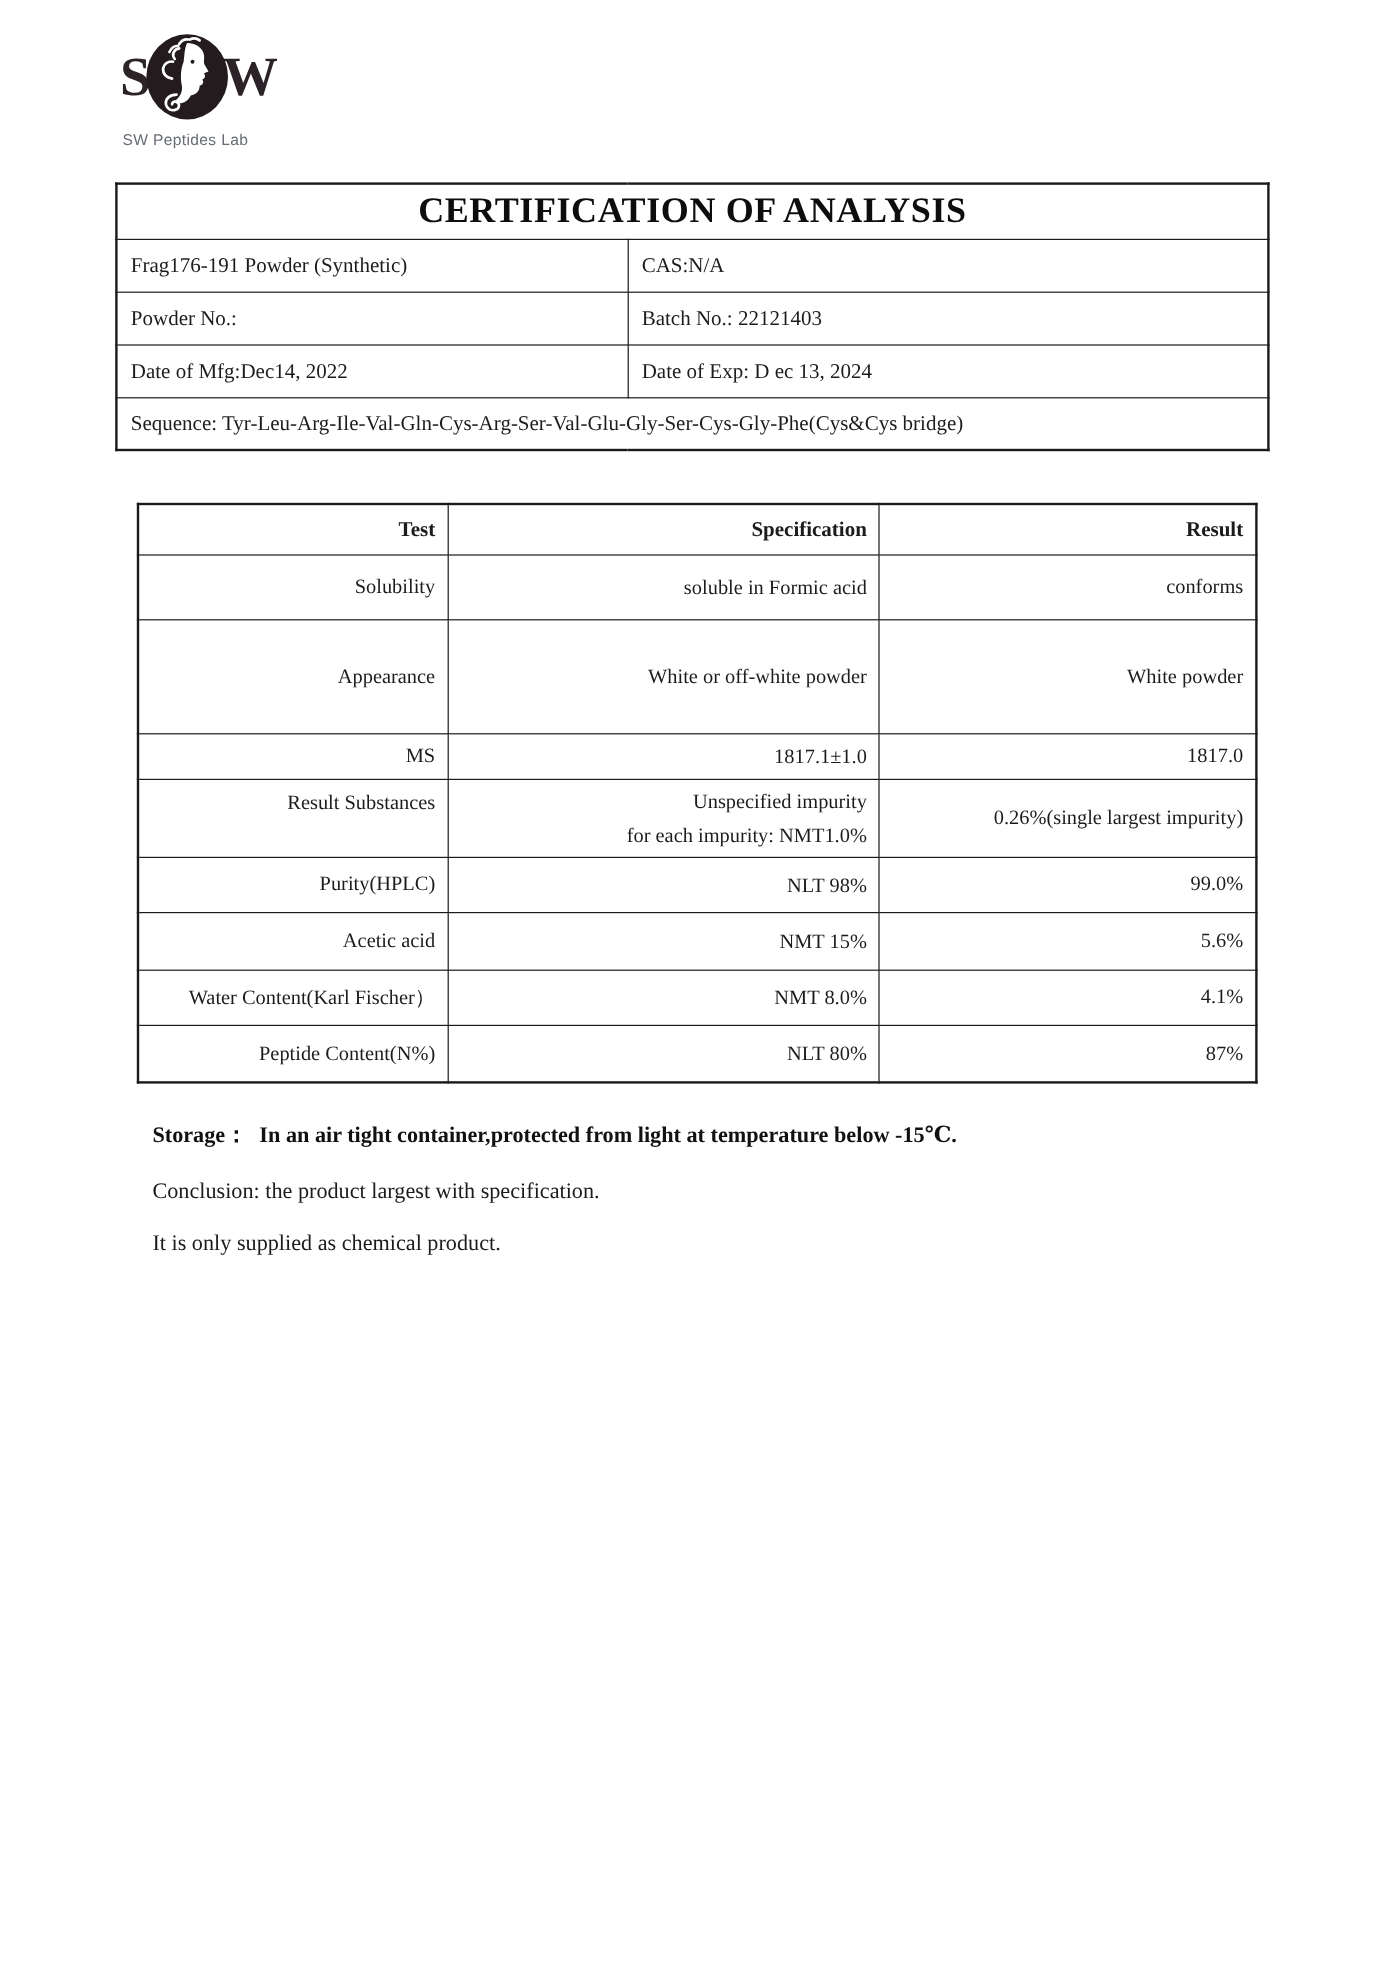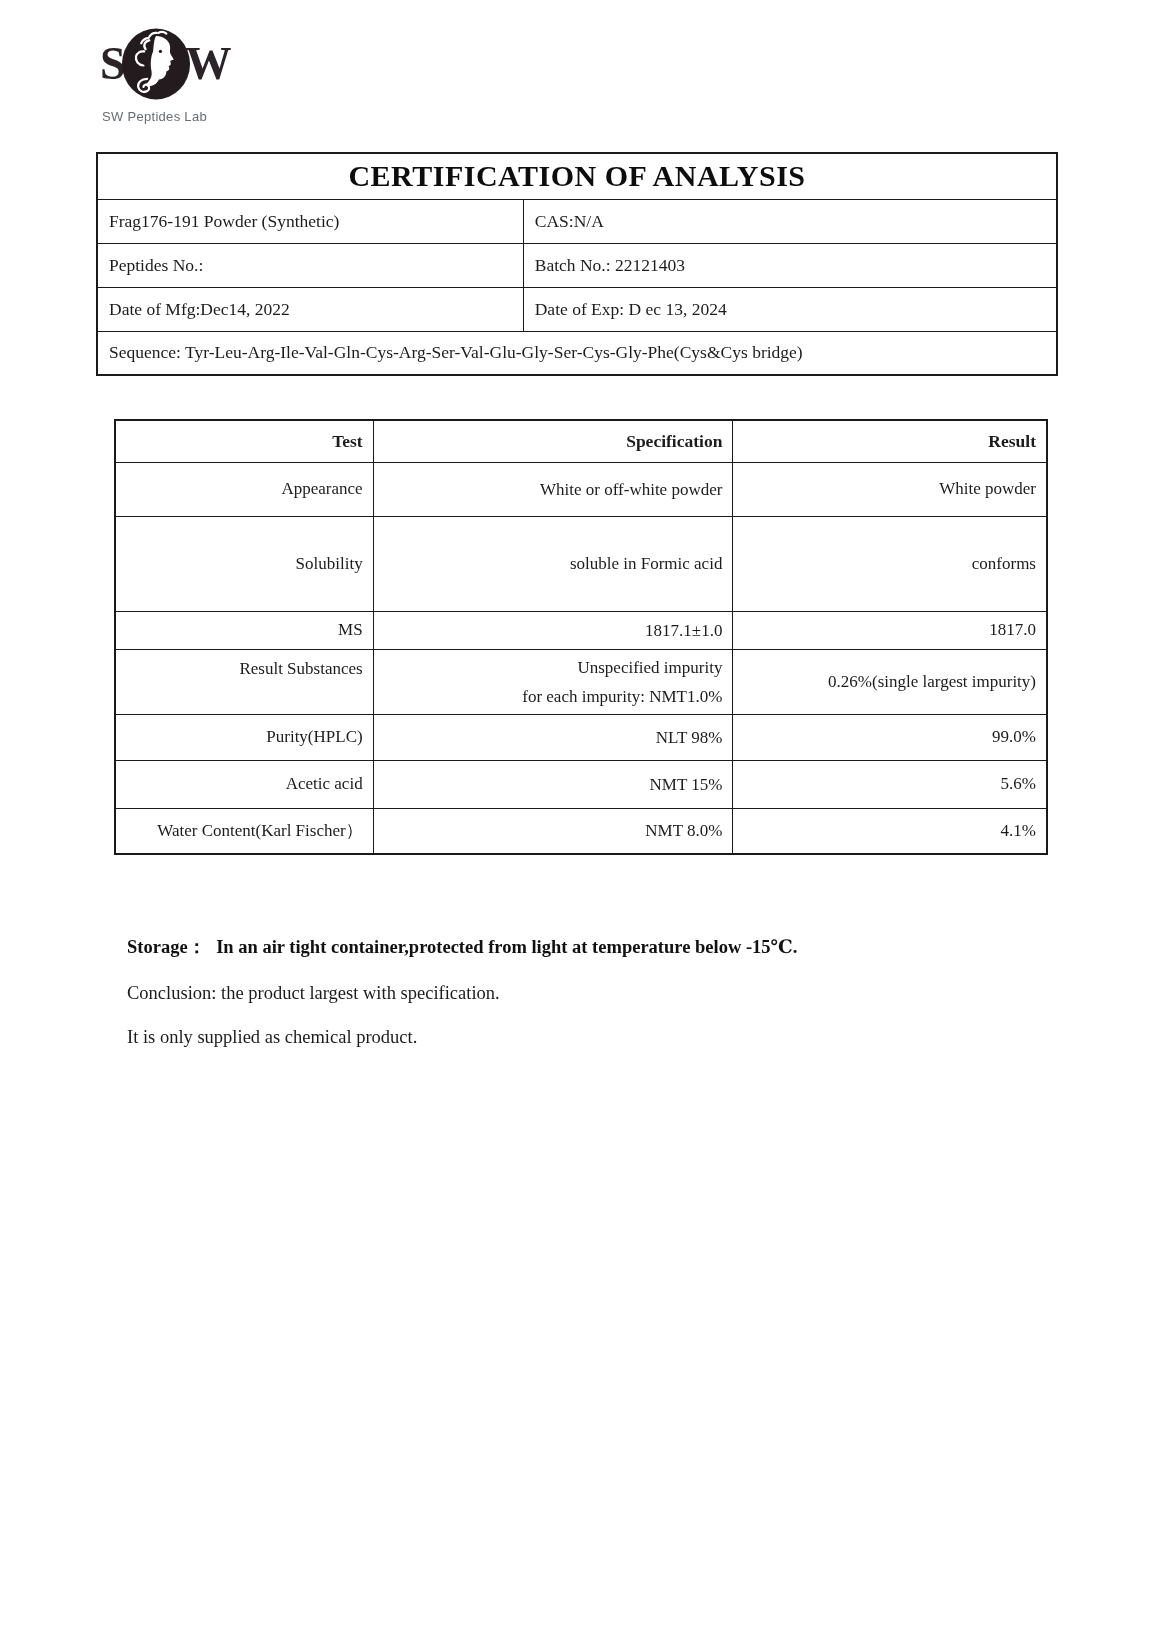--- a/index.html
+++ b/index.html
@@ -108,21 +108,21 @@
       </colgroup>
     <tbody>
       <tr>
         <td class="title-cell" colspan="2">CERTIFICATION OF ANALYSIS</td>
       </tr>
       <tr>
         <td>Frag176-191 Powder (Synthetic)</td>
         <td>CAS:N/A</td>
       </tr>
       <tr>
-        <td>Peptides No.:</td>
+        <td>Powder No.:</td>
         <td>Batch No.: 22121403</td>
       </tr>
       <tr>
         <td>Date of Mfg:Dec14, 2022</td>
         <td>Date of Exp: D ec 13, 2024</td>
       </tr>
       <tr>
         <td colspan="2">Sequence: Tyr-Leu-Arg-Ile-Val-Gln-Cys-Arg-Ser-Val-Glu-Gly-Ser-Cys-Gly-Phe(Cys&amp;Cys bridge)</td>
       </tr>
     </tbody>
@@ -136,34 +136,34 @@
       </colgroup>
     <thead>
       <tr>
         <th>Test</th>
         <th>Specification</th>
         <th>Result</th>
       </tr>
     </thead>
     <tbody>
       <tr>
+        <td>Solubility</td>
+        <td>
+          <div class="spec-line">soluble in Formic acid</div>
+          <div class="spec-line"></div>
+        </td>
+        <td>conforms</td>
+      </tr>
+      <tr>
         <td>Appearance</td>
         <td>
           <div class="spec-line">White or off-white powder</div>
           <div class="spec-line"></div>
         </td>
         <td>White powder</td>
-      </tr>
-      <tr>
-        <td>Solubility</td>
-        <td>
-          <div class="spec-line">soluble in Formic acid</div>
-          <div class="spec-line"></div>
-        </td>
-        <td>conforms</td>
       </tr>
       <tr>
         <td>MS</td>
         <td>
           <div class="spec-line">1817.1±1.0</div>
           <div class="spec-line"></div>
         </td>
         <td>1817.0</td>
       </tr>
       <tr>
@@ -190,20 +190,28 @@
         </td>
         <td>5.6%</td>
       </tr>
       <tr>
         <td>Water Content(Karl Fischer）</td>
         <td>
           <div class="spec-line">NMT 8.0%</div>
           <div class="spec-line"></div>
         </td>
         <td>4.1%</td>
+      </tr>
+      <tr>
+        <td>Peptide Content(N%)</td>
+        <td>
+          <div class="spec-line">NLT 80%</div>
+          <div class="spec-line"></div>
+        </td>
+        <td>87%</td>
       </tr>
     </tbody>
   </table>
 
   <div class="footer-line storage-line">
     <span class="storage-label">Storage：</span><span>In an air tight container,protected from light at temperature below -15℃.</span>
   </div>
   <div class="footer-line conclusion-line">Conclusion: the product largest with specification.</div>
   <div class="footer-line note-line">It is only supplied as chemical product.</div>
 

